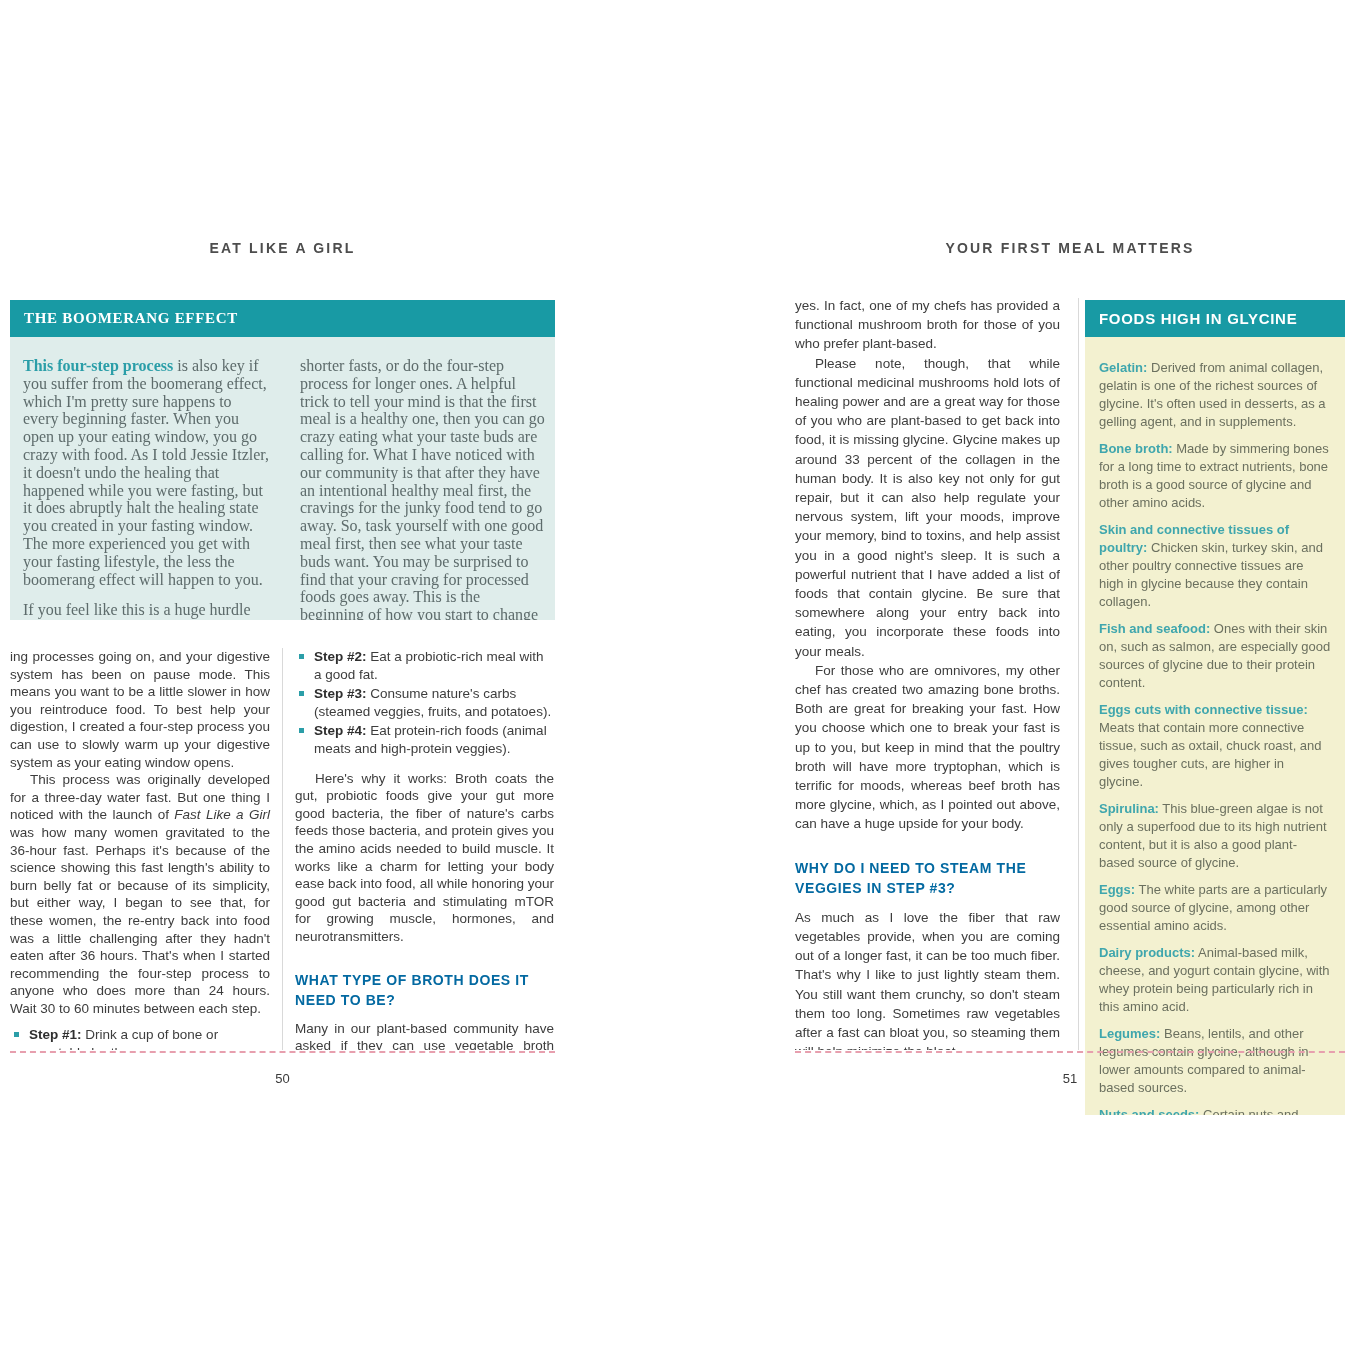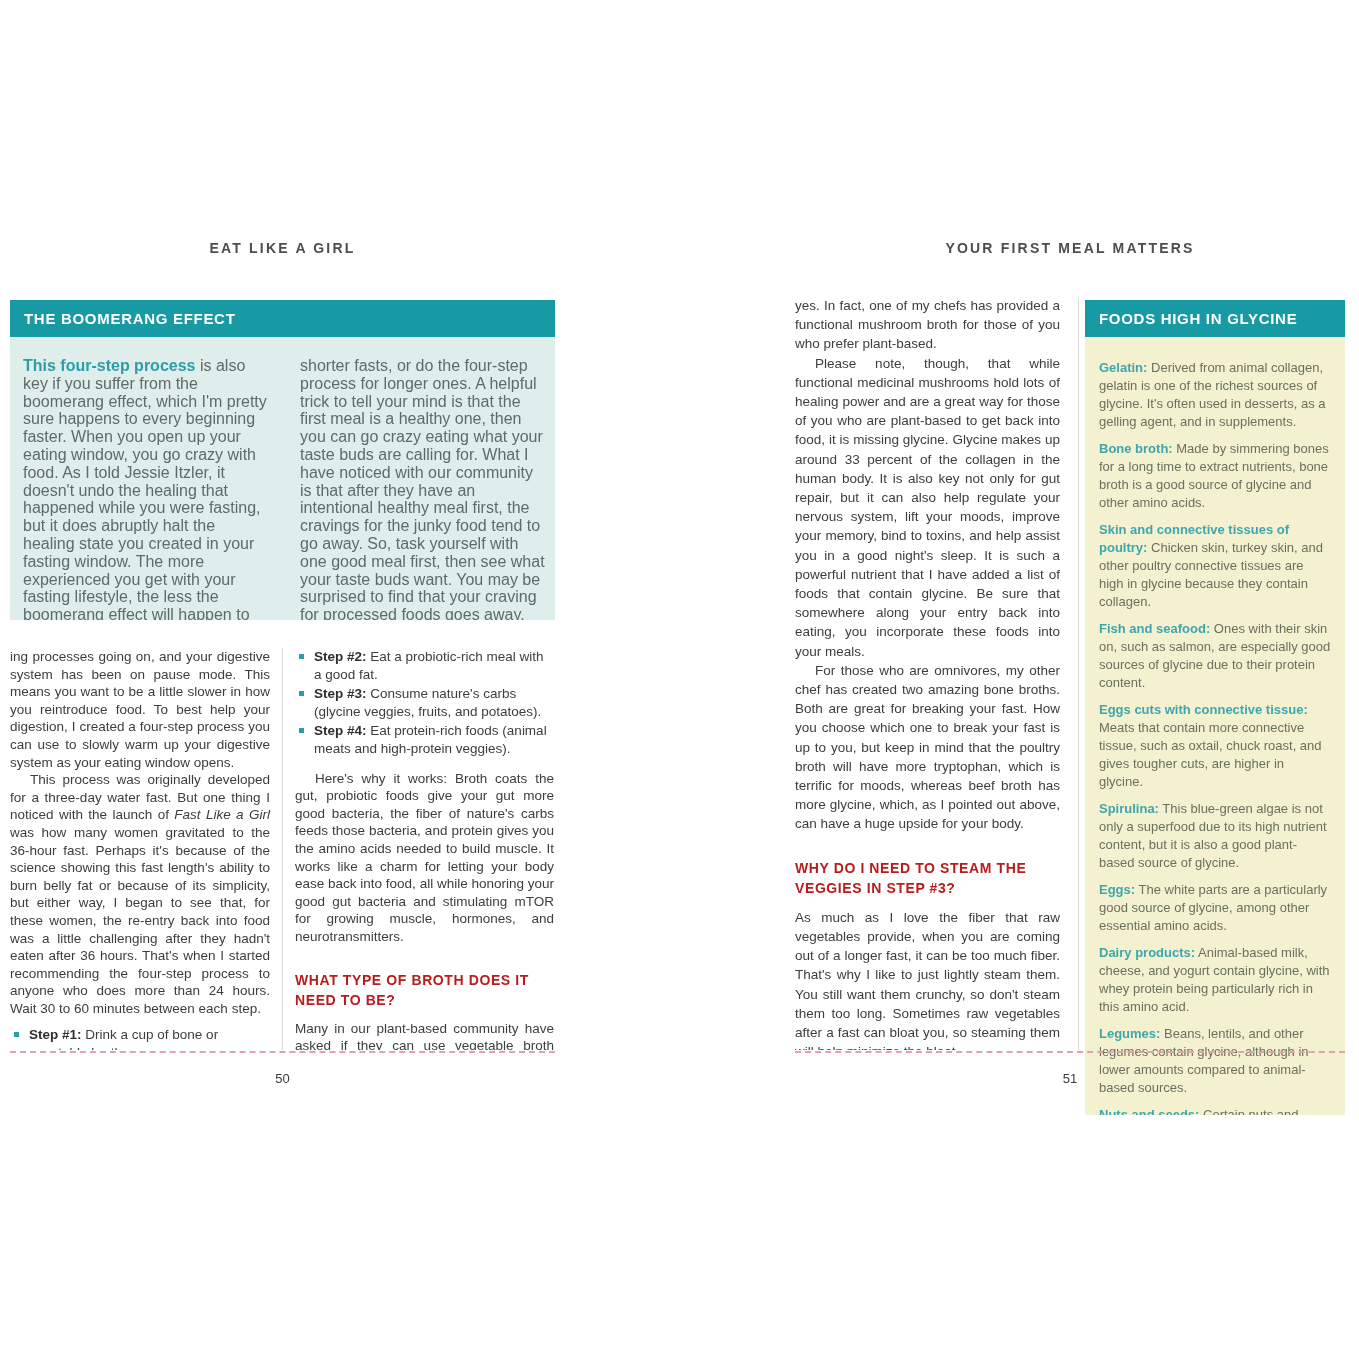--- a/index.html
+++ b/index.html
@@ -3,39 +3,39 @@
 <meta charset="utf-8">
 <style>
   html,body{margin:0;padding:0;background:#fff;}
   .canvas{position:relative;width:1359px;height:1359px;background:#ffffff;overflow:hidden;
           font-family:"Liberation Sans", sans-serif;}
   .rhead{position:absolute;text-align:center;font-size:14px;font-weight:700;
          letter-spacing:2.2px;color:#4d4d4d;}
   .tealbar{background:#189aa4;color:#ffffff;height:37px;display:flex;align-items:center;
            padding:0 14px;font-weight:700;font-size:15px;letter-spacing:0.7px;box-sizing:border-box;}
   
-  .callout{position:absolute;left:10px;top:300px;width:545px;}
+  .callout{position:absolute;left:10px;top:300px;width:545px;font-family:Liberation Serif, serif;}
   .callout-body{background:#dfedeb;height:283px;box-sizing:border-box;display:flex;
                 padding:20px 8px 20px 13px;gap:30px;overflow:hidden;}
   .callout-col{width:247px;flex:none;}
   .callout-col p{margin:0 0 13px 0;font-size:16px;line-height:17.8px;color:#5d6b6b;}
   .lead{color:#2b9ea8;font-weight:700;}
   
   .lmain{position:absolute;left:10px;top:648px;width:545px;height:402px;display:flex;overflow:hidden;}
   .mcol{width:260px;flex:none;}
   .vline{width:1px;background:#d9d9d9;align-self:stretch;margin:0 12px;}
   .mcol p, .rcol p{margin:0;font-size:13.5px;line-height:17.6px;color:#3d3d3d;text-align:justify;}
   .rcol p{line-height:19.2px;}
   .indent{text-indent:20px;}
   .stepwrap{margin-top:9px;}
   .step{display:flex;gap:10px;margin:0 0 2px 4px;}
   .bullet{width:5px;height:5px;background:#2b9ea8;flex:none;margin-top:6px;}
   .step p{text-align:left;flex:1;}
   .steplabel{font-weight:700;color:#2f2f2f;}
-  h3.teal{font-size:14px;font-weight:700;color:#b91c1c;letter-spacing:0.6px;
+  h3.teal{font-size:14px;font-weight:700;color:#0369a1;letter-spacing:0.6px;
           line-height:20px;margin:24px 0 10px 0;}
   
   .rcol{position:absolute;left:795px;top:296px;width:265px;height:754px;overflow:hidden;}
   .rvline{position:absolute;left:1078px;top:298px;width:1px;height:752px;background:#d9d9d9;}
   .sidebar{position:absolute;left:1085px;top:300px;width:260px;border-radius:8px;}
   .sidebar-body{background:#f3f1d0;height:778px;box-sizing:border-box;
                 padding:22px 14px 20px 14px;overflow:hidden;}
   .sidebar-body p{margin:0 0 9px 0;font-size:13px;line-height:18px;color:#6b705f;}
   .term{color:#3fa6ad;font-weight:700;}
   
@@ -77,21 +77,21 @@
     </div>
     <div class="vline"></div>
     <div class="mcol" style="width:259px;">
       <div>
         <div class="step">
           <span class="bullet"></span>
           <p><b class="steplabel">Step #2:</b> <span>Eat a probiotic-rich meal with a good fat.</span></p>
         </div>
         <div class="step">
           <span class="bullet"></span>
-          <p><b class="steplabel">Step #3:</b> <span>Consume nature's carbs (glycine veggies, fruits, and potatoes).</span></p>
+          <p><b class="steplabel">Step #3:</b> <span>Consume nature's carbs (steamed veggies, fruits, and potatoes).</span></p>
         </div>
         <div class="step">
           <span class="bullet"></span>
           <p><b class="steplabel">Step #4:</b> <span>Eat protein-rich foods (animal meats and high-protein veggies).</span></p>
         </div>
       </div>
       <p class="indent" style="margin-top:12px;">Here's why it works: Broth coats the gut, probiotic foods give your gut more good bacteria, the fiber of nature's carbs feeds those bacteria, and protein gives you the amino acids needed to build muscle. It works like a charm for letting your body ease back into food, all while honoring your good gut bacteria and stimulating mTOR for growing muscle, hormones, and neurotransmitters.</p>
       <h3 class="teal">WHAT TYPE OF BROTH DOES IT NEED TO BE?</h3>
       <p>Many in our plant-based community have asked if they can use vegetable broth instead of bone broth, and the answer is resoundingly</p>
     </div>

